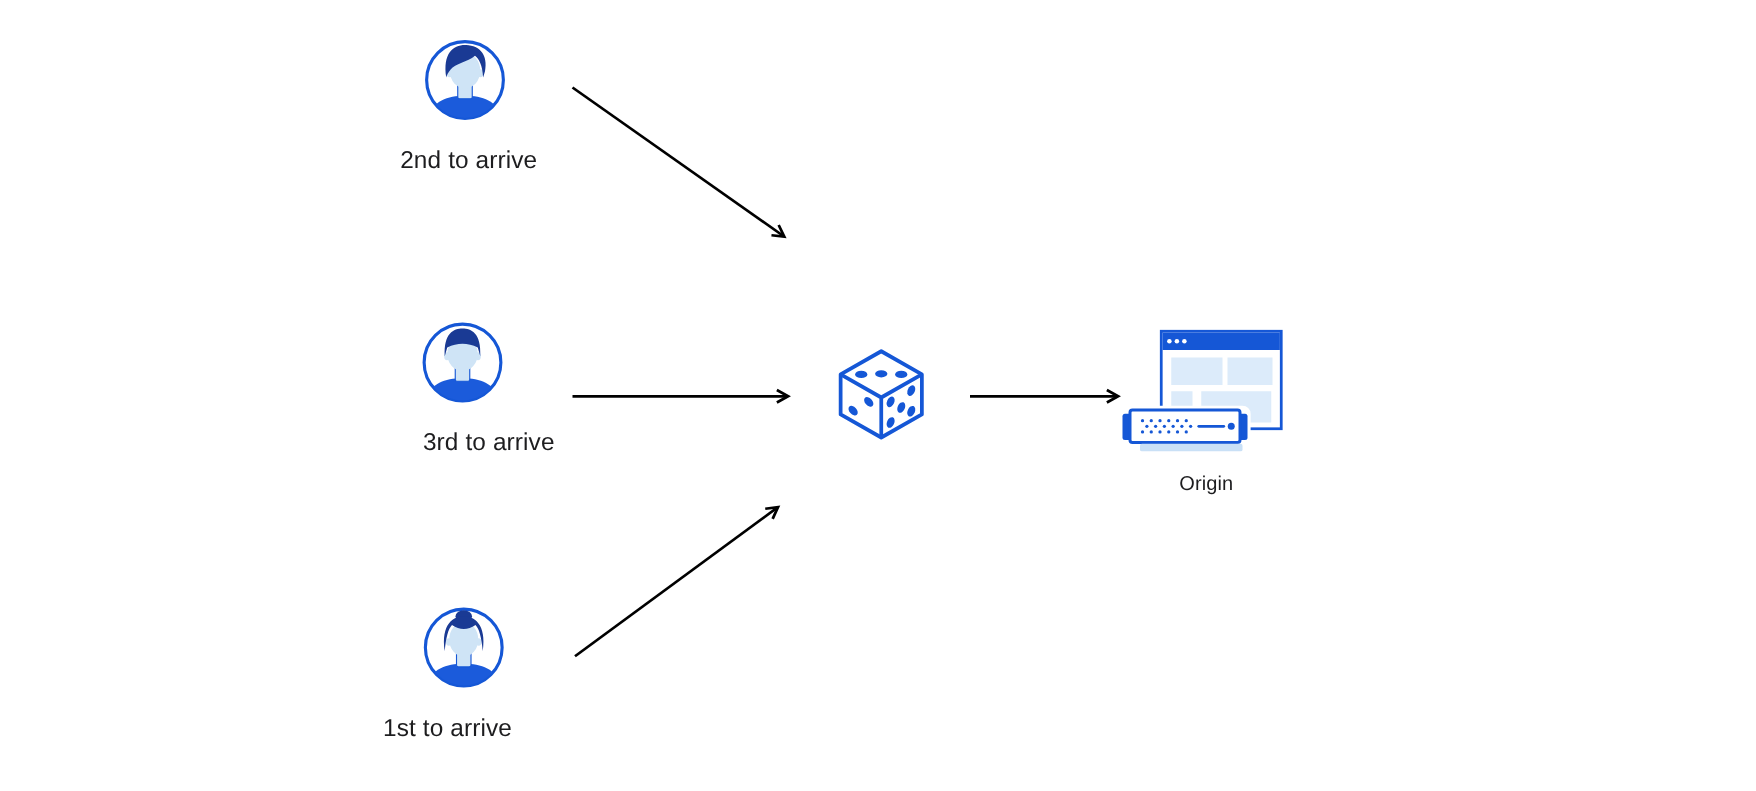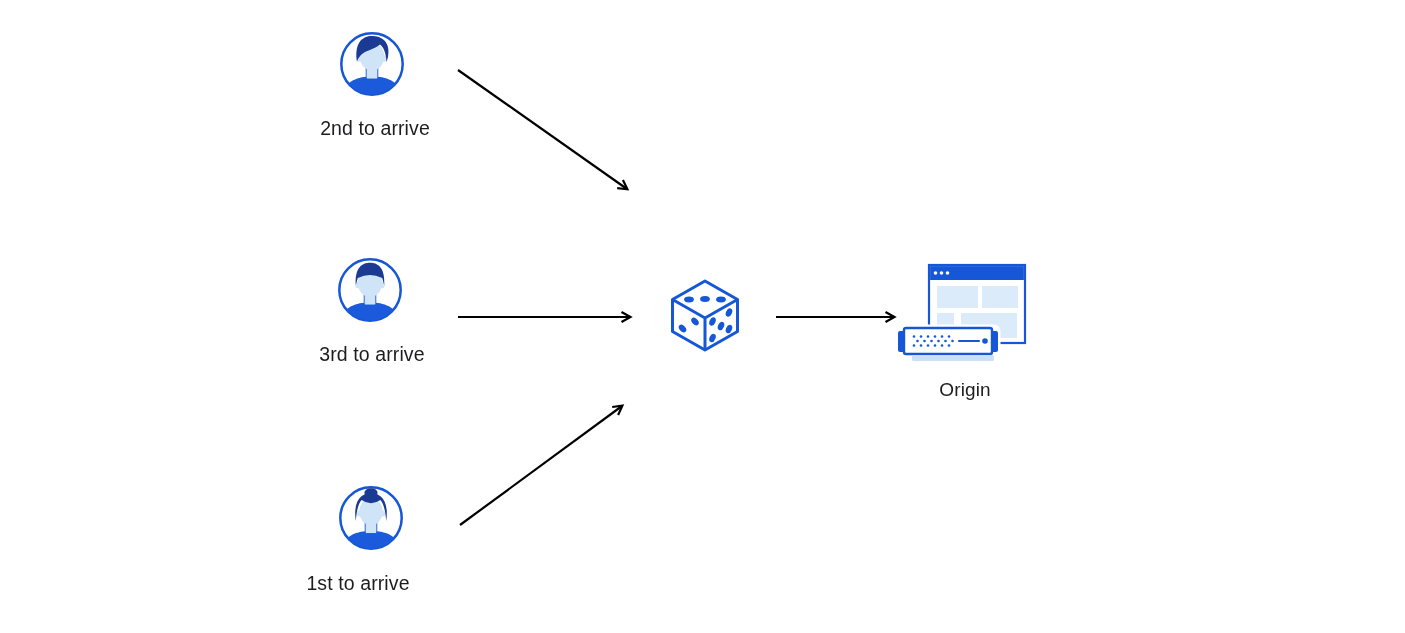--- a/index.html
+++ b/index.html
@@ -24,21 +24,21 @@
   }
   .abs{position:absolute;}
   .node-label{
     position:absolute;
     transform:translateX(-50%);
     white-space:nowrap;
     font-size:19.5px;
     color:var(--text-black);
     letter-spacing:.1px;
   }
-  .origin-label{font-size:19px;}
+  .origin-label{font-size:16px;}
   
   .sp{stroke:var(--primary-blue);}
   .fp{fill:var(--primary-blue);}
   .fhair{fill:var(--hair-navy);}
   .fshirt{fill:var(--shirt-blue);}
   .fface{fill:var(--face-light-blue);}
   .fpanel{fill:var(--panel-light-blue);}
   .fbase{fill:var(--base-light-blue);}
   .arrow-line{stroke:var(--arrow-black);stroke-width:2.2;fill:none;}
 </style>
@@ -88,21 +88,21 @@
     <g clip-path="url(#clipB)">
       <path class="fshirt" d="M2,66 C6,50 18,45.5 33,45.5 C48,45.5 60,50 64,66 Z"></path>
       <rect x="27.2" y="31" width="11.6" height="17" rx="1.5" class="fface sp" stroke-width="0.9"></rect>
       <ellipse cx="20.6" cy="28" rx="2.3" ry="3.2" class="fface"></ellipse>
       <ellipse cx="45.4" cy="28" rx="2.3" ry="3.2" class="fface"></ellipse>
       <ellipse cx="33" cy="26" rx="12.2" ry="14" class="fface"></ellipse>
       <path class="fhair" d="M18.8,28 C17.8,9.5 26,5.8 33,5.8 C40,5.8 48.2,9.5 47.2,28
                L45.2,21 Q33,15 20.8,21 Z"></path>
     </g>
   </svg>
-  <div class="node-label" style="left:372px;top:343px">3rd to arrive</div>
+  <div class="node-label" style="left:391px;top:343px">3rd to arrive</div>
 
   <svg class="abs" style="left:338px;top:485px" width="66" height="66" viewBox="0 0 66 66">
     <defs>
         <clipPath id="clipC">
           <circle cx="33" cy="33" r="30.4"></circle>
         </clipPath>
       </defs>
     <circle cx="33" cy="33" r="30.7" fill="#fff" class="sp" stroke-width="2.5"></circle>
     <g clip-path="url(#clipC)">
       <path class="fshirt" d="M2,66 C6,50.5 18,46 33,46 C48,46 60,50.5 64,66 Z"></path>

